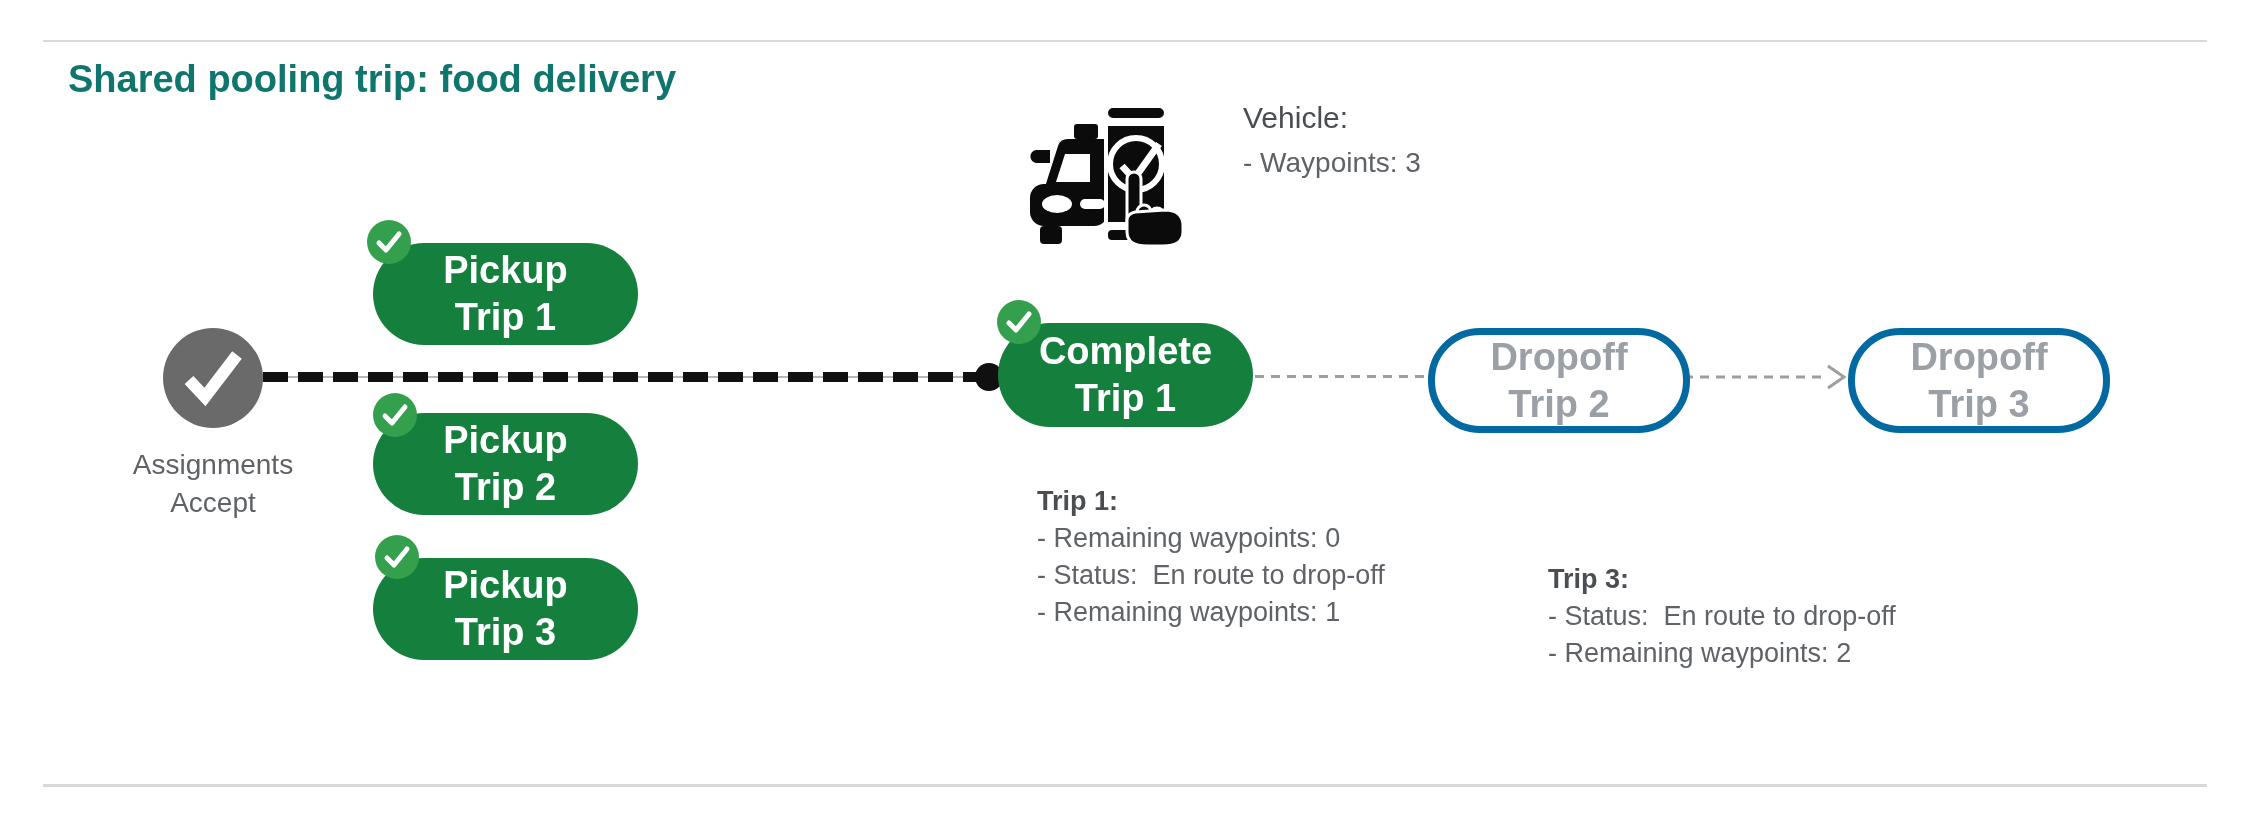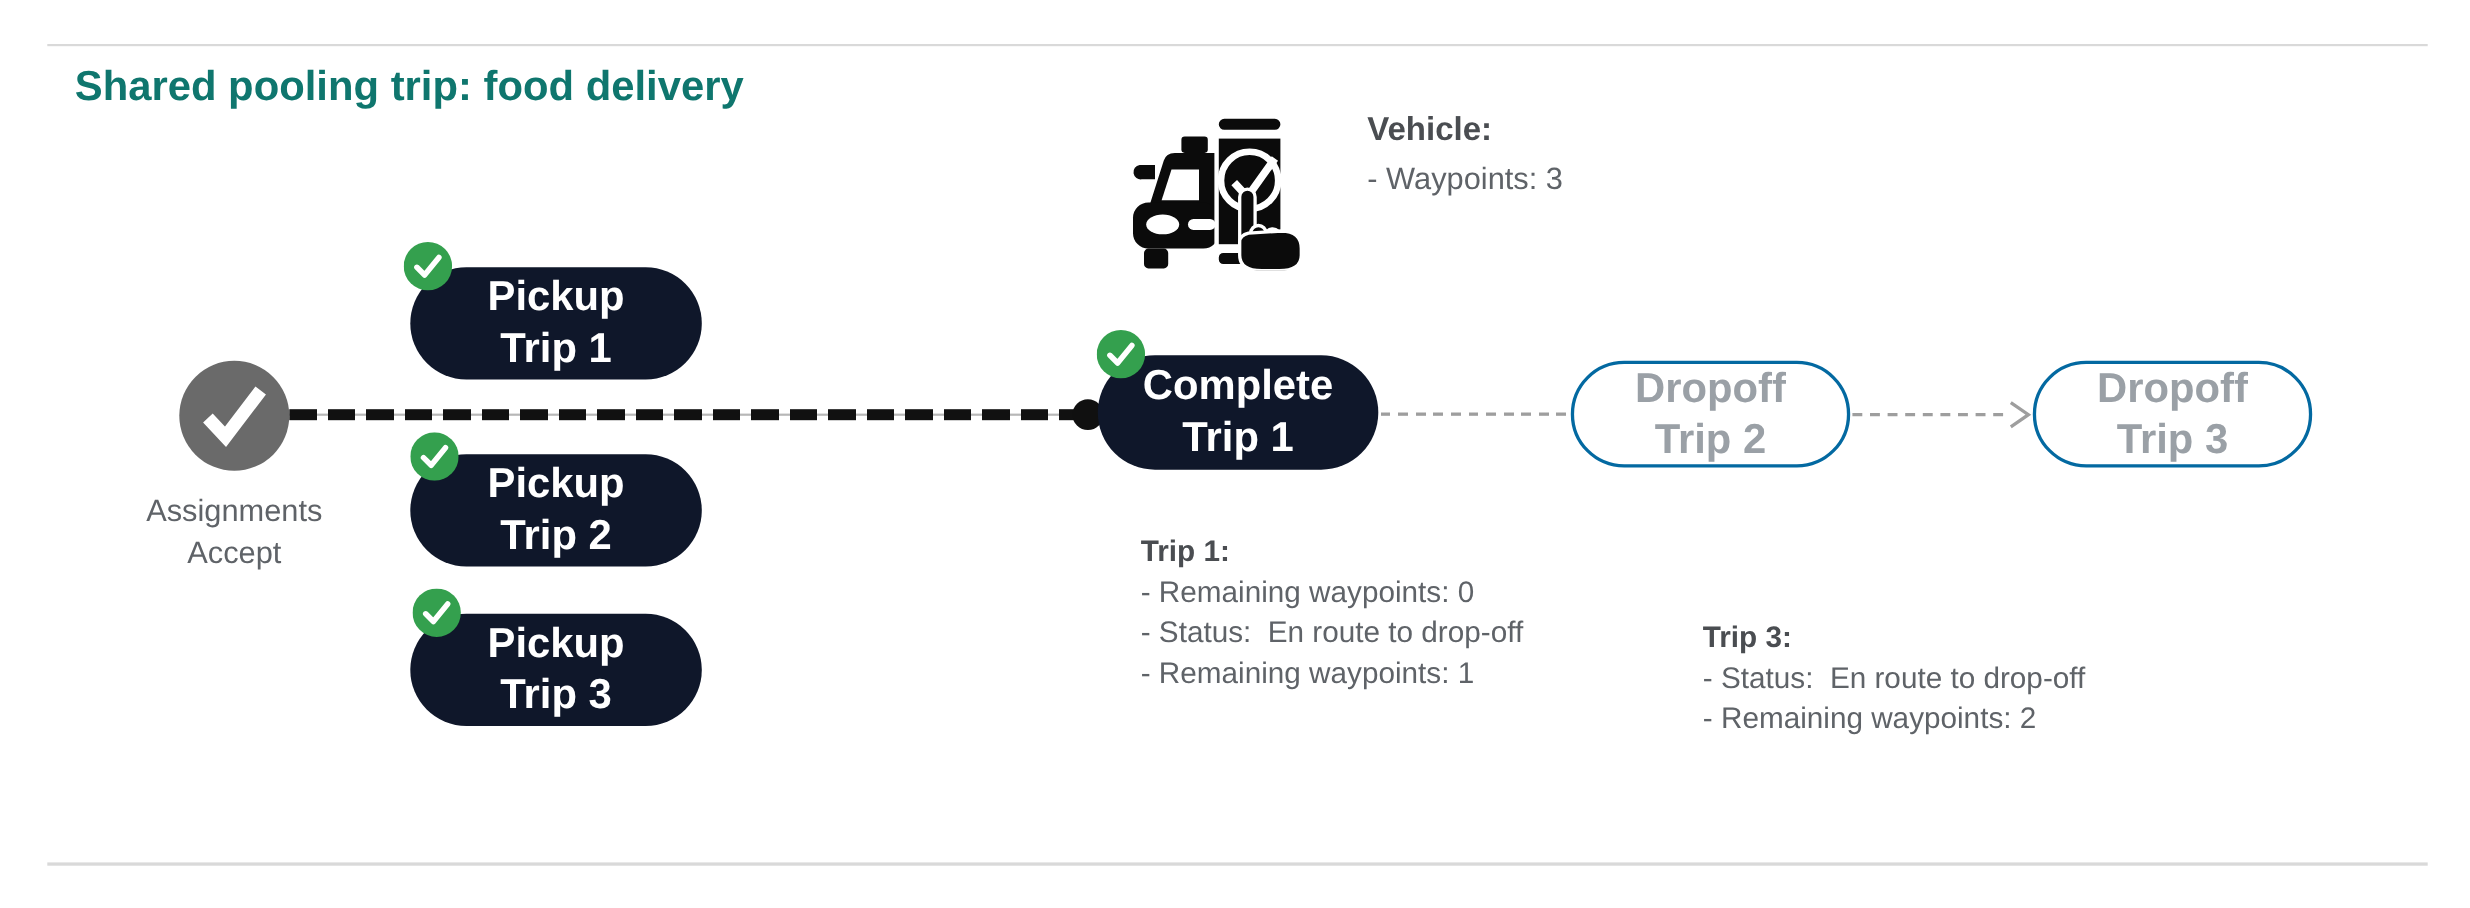--- a/index.html
+++ b/index.html
@@ -10,21 +10,21 @@
   .divider{position:absolute;left:43px;width:2164px;height:2px;background:#d9d9d9;}
   #top-divider{top:40px;}
   #bottom-divider{top:784px;height:3px;}
   .page-title{
     position:absolute;left:68px;top:58px;
     font-size:38px;font-weight:700;color:#0f766e;letter-spacing:0px;
   }
   
   .vehicle-icon{position:absolute;left:1026px;top:94px;width:165px;height:152px;}
   .vehicle-info{position:absolute;left:1243px;top:101px;}
-  .vehicle-info .v-title{font-size:30px;font-weight:700;color:#4a4d51;}
+  .vehicle-info .v-title{font-size:30px;font-weight:400;color:#4a4d51;}
   .vehicle-info .v-line{font-size:28px;color:#5f6368;margin-top:12px;white-space:pre-wrap;}
   
   .start-circle{
     position:absolute;left:163px;top:328px;width:100px;height:100px;border-radius:50%;
     background:#6a6a6a;display:flex;align-items:center;justify-content:center;
   }
   .start-label{
     position:absolute;left:63px;top:446px;width:300px;text-align:center;
     font-size:28px;line-height:38px;color:#5f6368;
   }
@@ -35,27 +35,27 @@
     background:repeating-linear-gradient(90deg,#111 0px,#111 25px,transparent 25px,transparent 35px);
   }
   .current-dot{position:absolute;left:975px;top:363px;width:28px;height:28px;border-radius:50%;background:#101010;z-index:1;}
   .gray-dash{
     position:absolute;left:1255px;top:375px;width:172px;height:3px;
     background:repeating-linear-gradient(90deg,#9e9e9e 0px,#9e9e9e 9px,transparent 9px,transparent 16px);
   }
   .arrow-svg{position:absolute;left:1682px;top:360px;z-index:0;}
   
   .pill{
-    position:absolute;width:265px;height:102px;border-radius:52px;background:#0f172a;
+    position:absolute;width:265px;height:102px;border-radius:52px;background:#15803d;
     display:flex;flex-direction:column;align-items:center;justify-content:center;
     color:#ffffff;font-size:38px;font-weight:700;line-height:47px;z-index:2;text-align:center;
   }
   .pill.small{width:255px;height:104px;text-align:right;}
   .pill.outline{
-    width:248px;height:91px;background:#ffffff;border:3px solid #0369a1;color:#9aa0a6;
+    width:248px;height:91px;background:#ffffff;border:7px solid #0369a1;color:#9aa0a6;
   }
   #pickup-1{left:373px;top:243px;}
   #pickup-2{left:373px;top:413px;}
   #pickup-3{left:373px;top:558px;}
   #complete-1{left:998px;top:323px;}
   #dropoff-2{left:1428px;top:328px;}
   #dropoff-3{left:1848px;top:328px;}
   .check-badge{position:absolute;width:44px;height:44px;z-index:3;}
   #check-p1{left:367px;top:220px;}
   #check-p2{left:373px;top:393px;}

